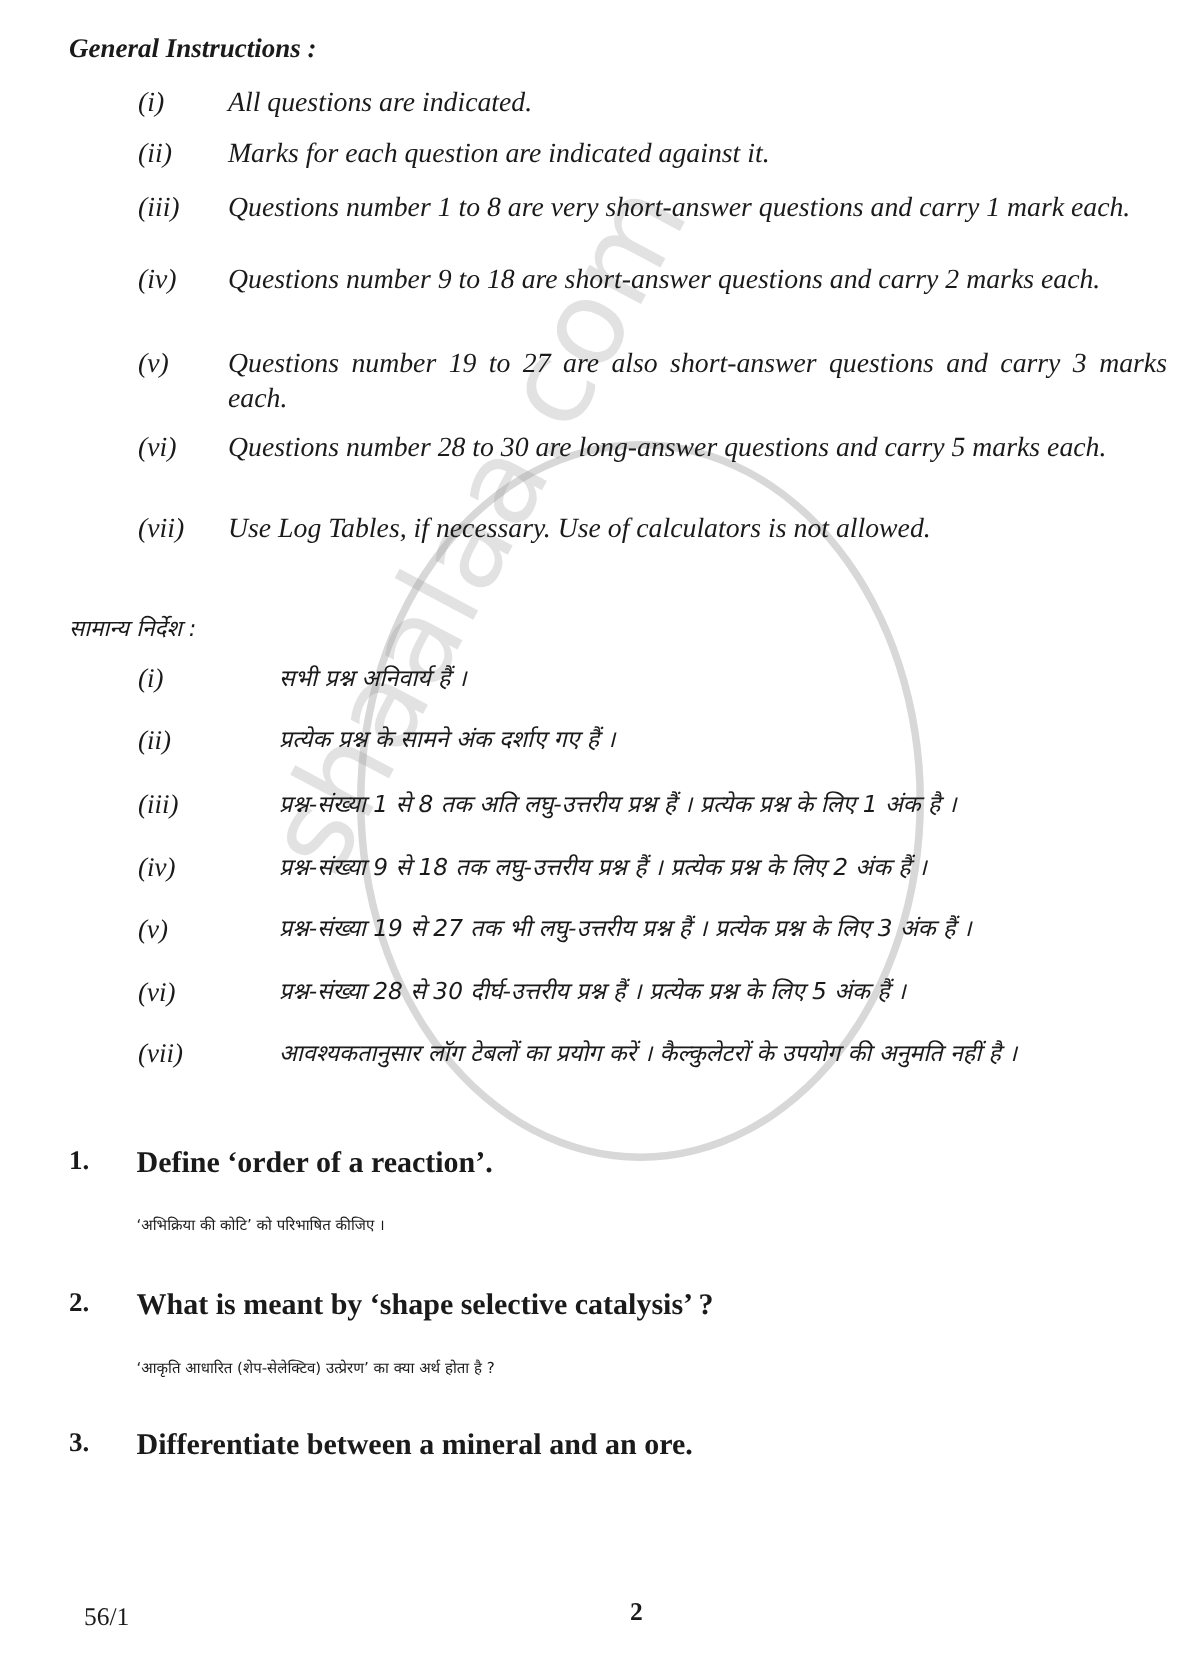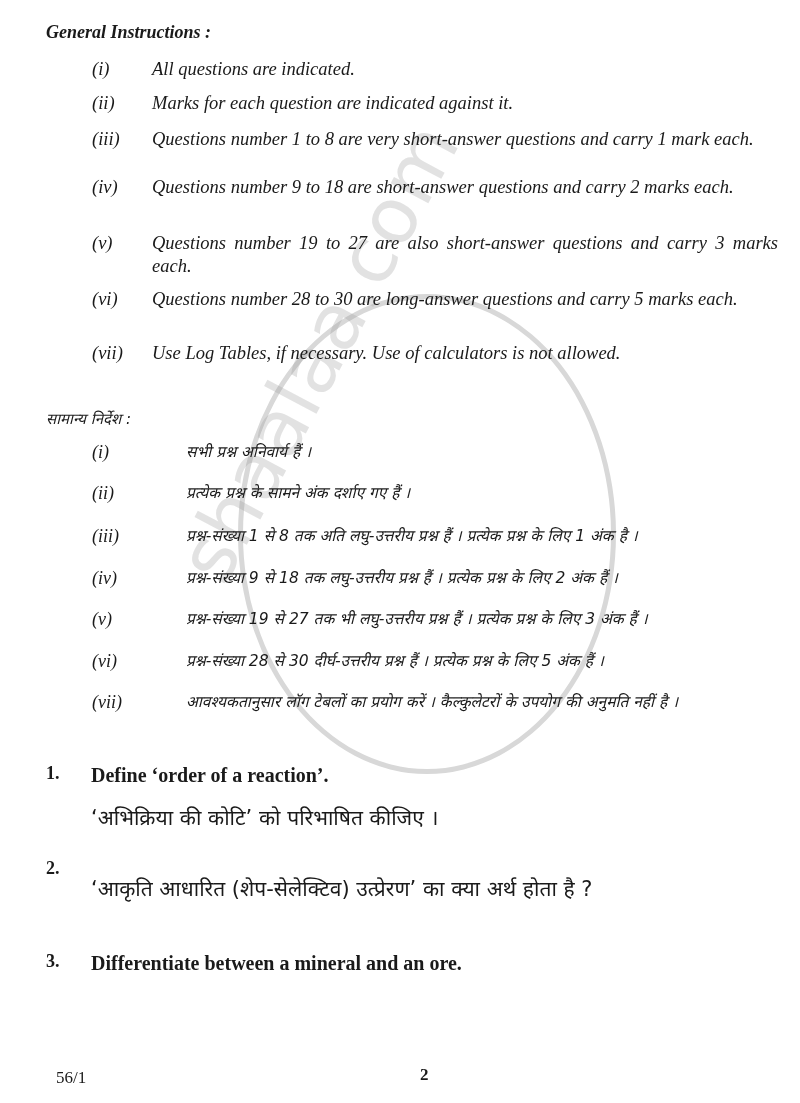--- a/index.html
+++ b/index.html
@@ -45,21 +45,21 @@
     font-weight: bold; font-size: 18px;
   }
   .q-row .qbody { flex: 1; }
   .q-en {
     font-family: "Liberation Serif", "DejaVu Serif", serif;
     font-weight: bold; font-size: 20px; line-height: 24px;
   }
   .q-hi {
     margin-top: 20px;
     font-family: "DejaVu Sans", sans-serif;
-    font-size: 21px; line-height: 22px;
+    font-size: 10px; line-height: 22px;
   }
   .watermark-circle {
     position: absolute; left: 238px; top: 294px;
     width: 368px; height: 470px;
     border: 5px solid #d8d8d8; border-radius: 50%;
     pointer-events: none;
   }
   .watermark-text {
     position: absolute; left: 200px; top: 530px;
     transform: rotate(-62deg); transform-origin: left center;
@@ -154,20 +154,21 @@
     <span class="qn">1.</span>
     <div class="qbody">
       <div class="q-en">Define ‘order of a reaction’.</div>
       <div class="q-hi">‘अभिक्रिया की कोटि’ को परिभाषित कीजिए ।</div>
     </div>
   </div>
 
   <div class="q-row" style="top:858px">
     <span class="qn">2.</span>
     <div class="qbody">
+      <div class="q-en">What is meant by ‘shape selective catalysis’ ?</div>
       <div class="q-hi">‘आकृति आधारित (शेप-सेलेक्टिव) उत्प्रेरण’ का क्या अर्थ होता है ?</div>
     </div>
   </div>
 
   <div class="q-row" style="top:951px">
     <span class="qn">3.</span>
     <div class="qbody">
       <div class="q-en">Differentiate between a mineral and an ore.</div>
     </div>
   </div>

